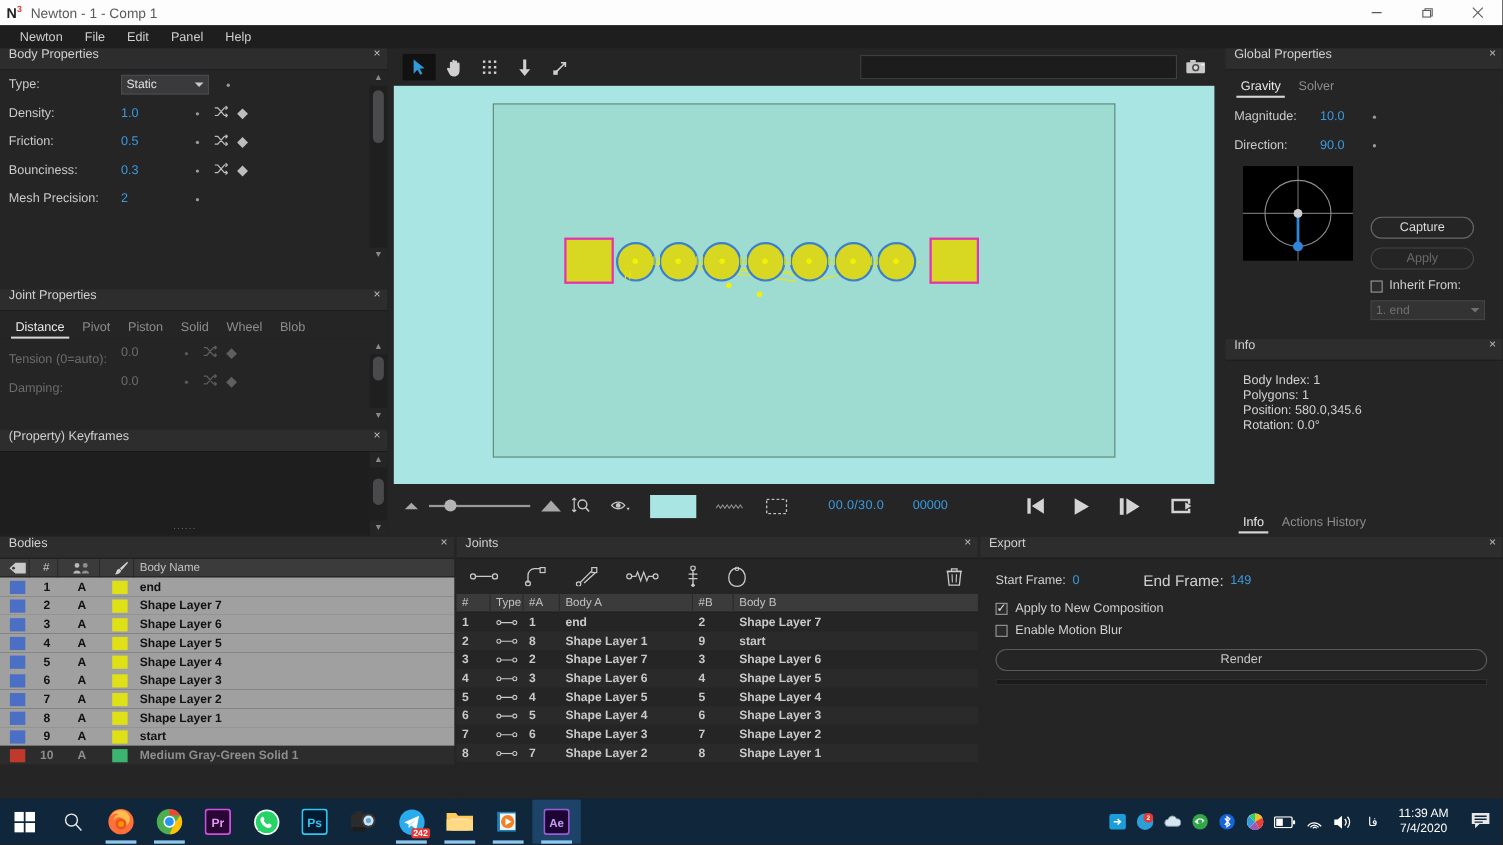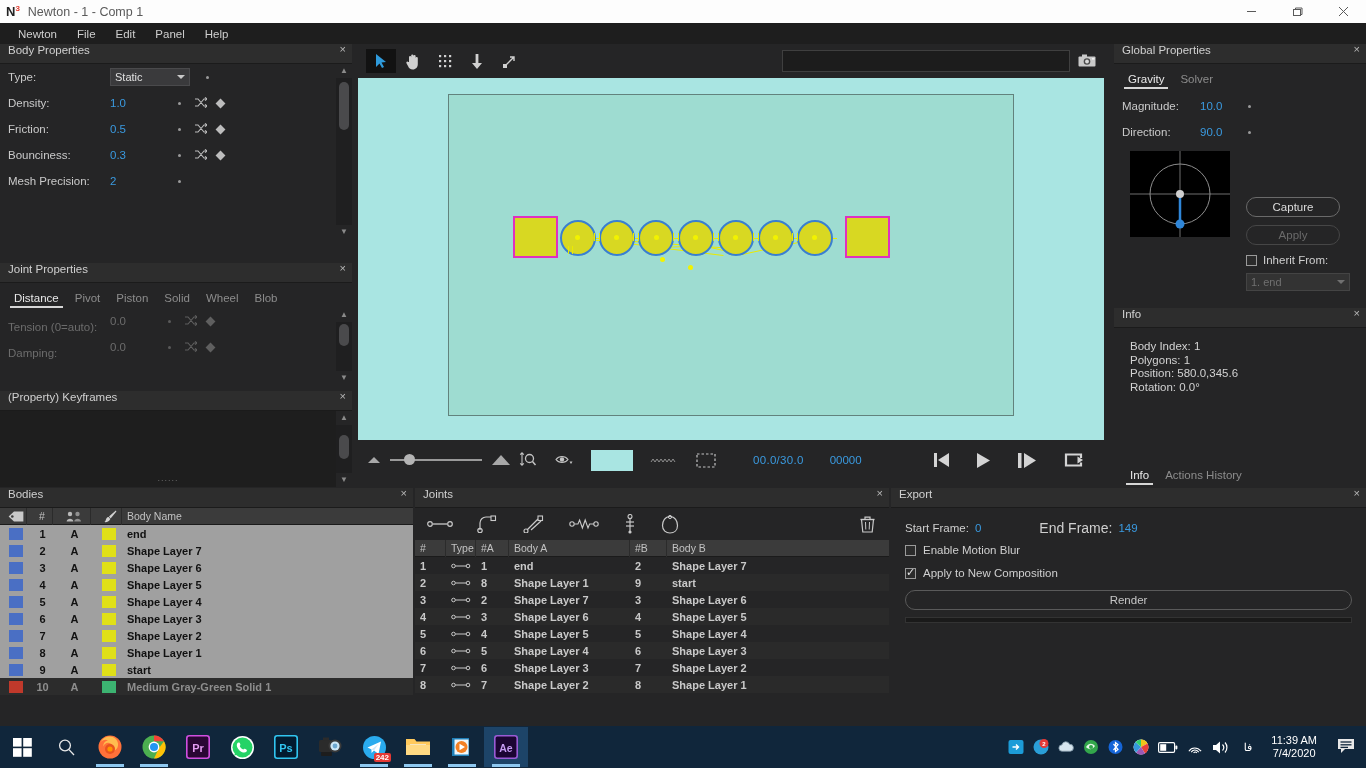--- a/index.html
+++ b/index.html
@@ -910,27 +910,27 @@
       <span class="panel-title">Export</span>
       <span class="panel-x">×</span>
     </div>
     <div class="panel-body" style="height:218px;padding:12px 14px 0 14px;">
       <div style="display:flex;align-items:center;">
         <span style="font-size:11.5px;color:#cfcfcf;">Start Frame:</span>
         <span style="font-size:11.5px;color:#3a9ae0;margin-left:6px;">0</span>
         <span style="font-size:14px;color:#cfcfcf;margin-left:58px;">End Frame:</span>
         <span style="font-size:11.5px;color:#3a9ae0;margin-left:6px;">149</span>
       </div>
+      <div style="display:flex;align-items:center;gap:7px;margin-top:11px;">
+        <span class="cb checked"></span>
+        <span style="font-size:11.5px;color:#cfcfcf;">Apply to New Composition</span>
+      </div>
       <div style="display:flex;align-items:center;gap:7px;margin-top:8px;">
         <span class="cb"></span>
         <span style="font-size:11.5px;color:#cfcfcf;">Enable Motion Blur</span>
-      </div>
-      <div style="display:flex;align-items:center;gap:7px;margin-top:11px;">
-        <span class="cb checked"></span>
-        <span style="font-size:11.5px;color:#cfcfcf;">Apply to New Composition</span>
       </div>
       <div class="render-btn" style="margin-top:11px;">Render</div>
       <div class="progress-bar" style="margin-top:7px;"></div>
     </div>
   </div>
 
   <div class="taskbar">
     <div class="tb-item">
       <svg width="19" height="19" viewBox="0 0 19 19">
           <rect x="0" y="0" width="8.6" height="8.6" fill="#fff"></rect>

